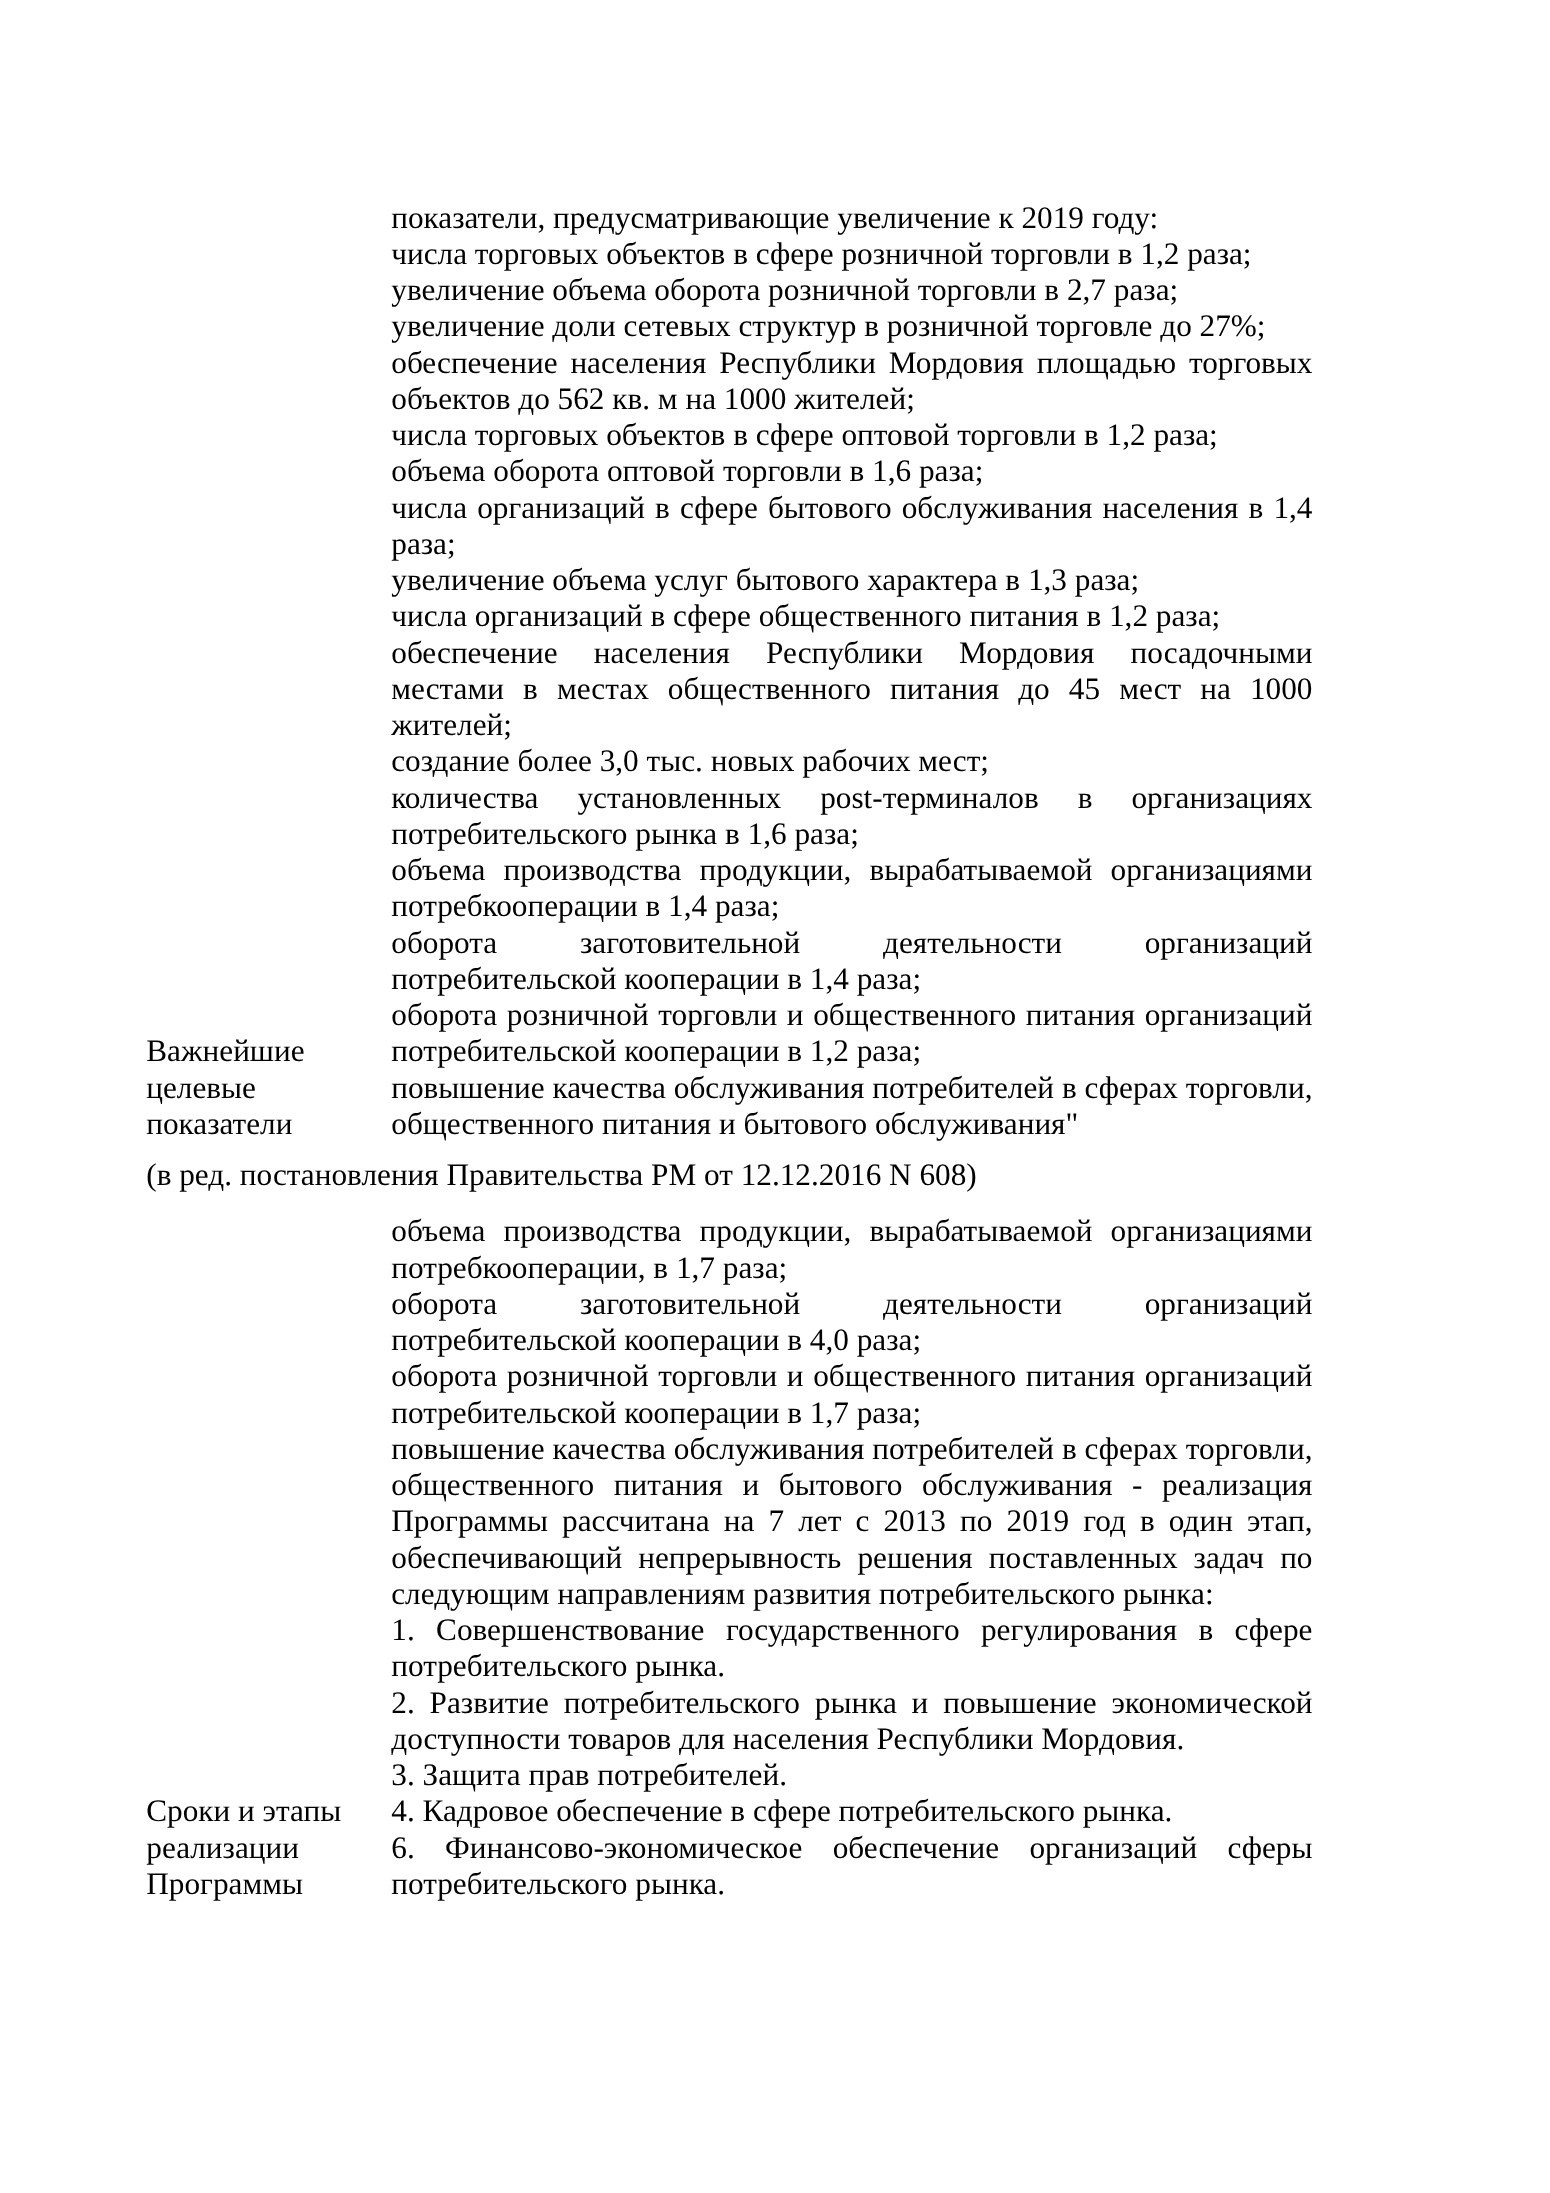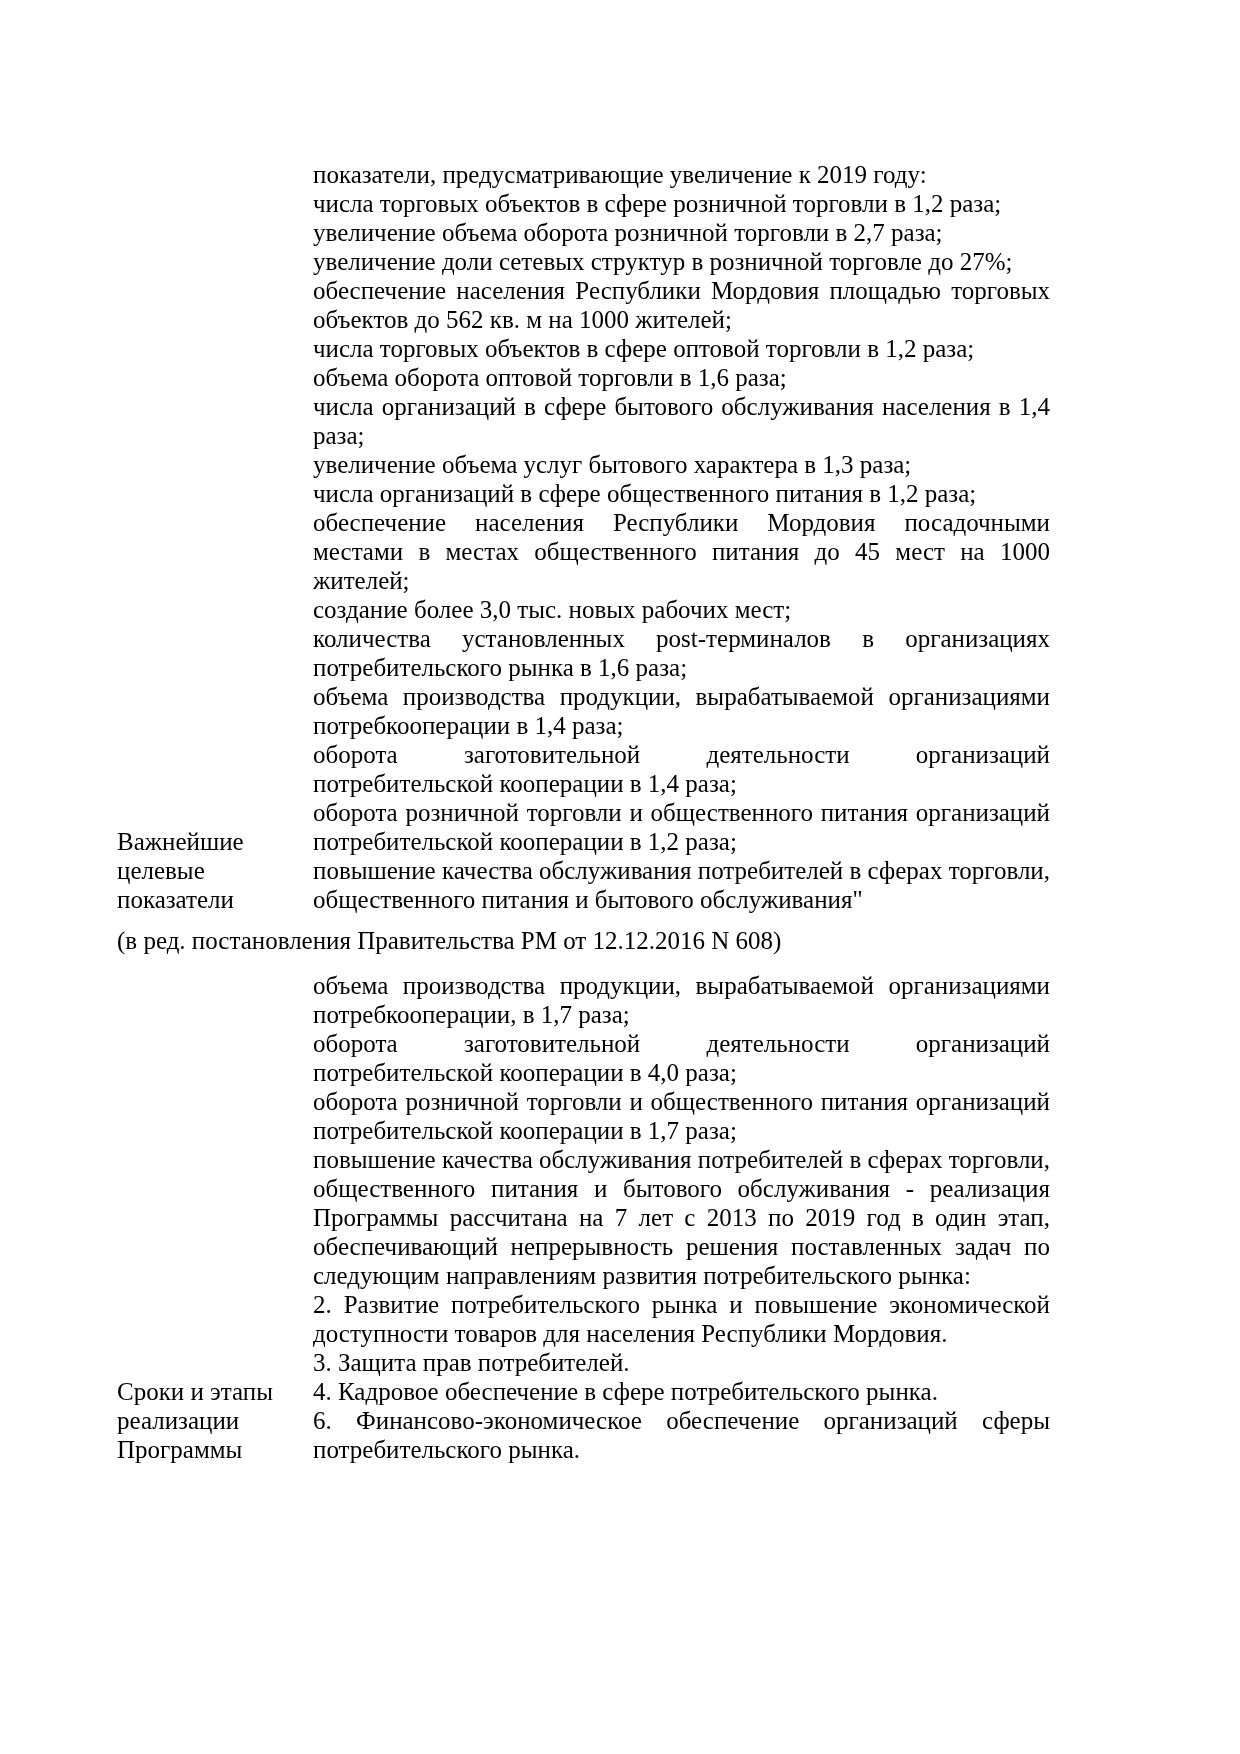--- a/index.html
+++ b/index.html
@@ -74,20 +74,21 @@
   <p class="note">(в ред. постановления Правительства РМ от 12.12.2016 N 608)</p>
 
   <div class="attr-row">
     <div class="attr-label">Сроки и этапы реализации Программы</div>
     <div class="attr-value">
 
     <p class="para">объема производства продукции, вырабатываемой организациями потребкооперации, в 1,7 раза;</p>
         <p class="para">оборота заготовительной деятельности организаций потребительской кооперации в 4,0 раза;</p>
         <p class="para">оборота розничной торговли и общественного питания организаций потребительской кооперации в 1,7 раза;</p>
         <p class="para">повышение качества обслуживания потребителей в сферах торговли, общественного питания и бытового обслуживания - реализация Программы рассчитана на 7 лет с 2013 по 2019 год в один этап, обеспечивающий непрерывность решения поставленных задач по следующим направлениям развития потребительского рынка:</p>
+        <p class="para">1. Совершенствование государственного регулирования в сфере потребительского рынка.</p>
         <p class="para">2. Развитие потребительского рынка и повышение экономической доступности товаров для населения Республики Мордовия.</p>
         <p class="para">3. Защита прав потребителей.</p>
         <p class="para">4. Кадровое обеспечение в сфере потребительского рынка.</p>
         <p class="para">6. Финансово-экономическое обеспечение организаций сферы потребительского рынка.</p>
       </div>
   </div>
 
 </div>
 
 </body></html>

